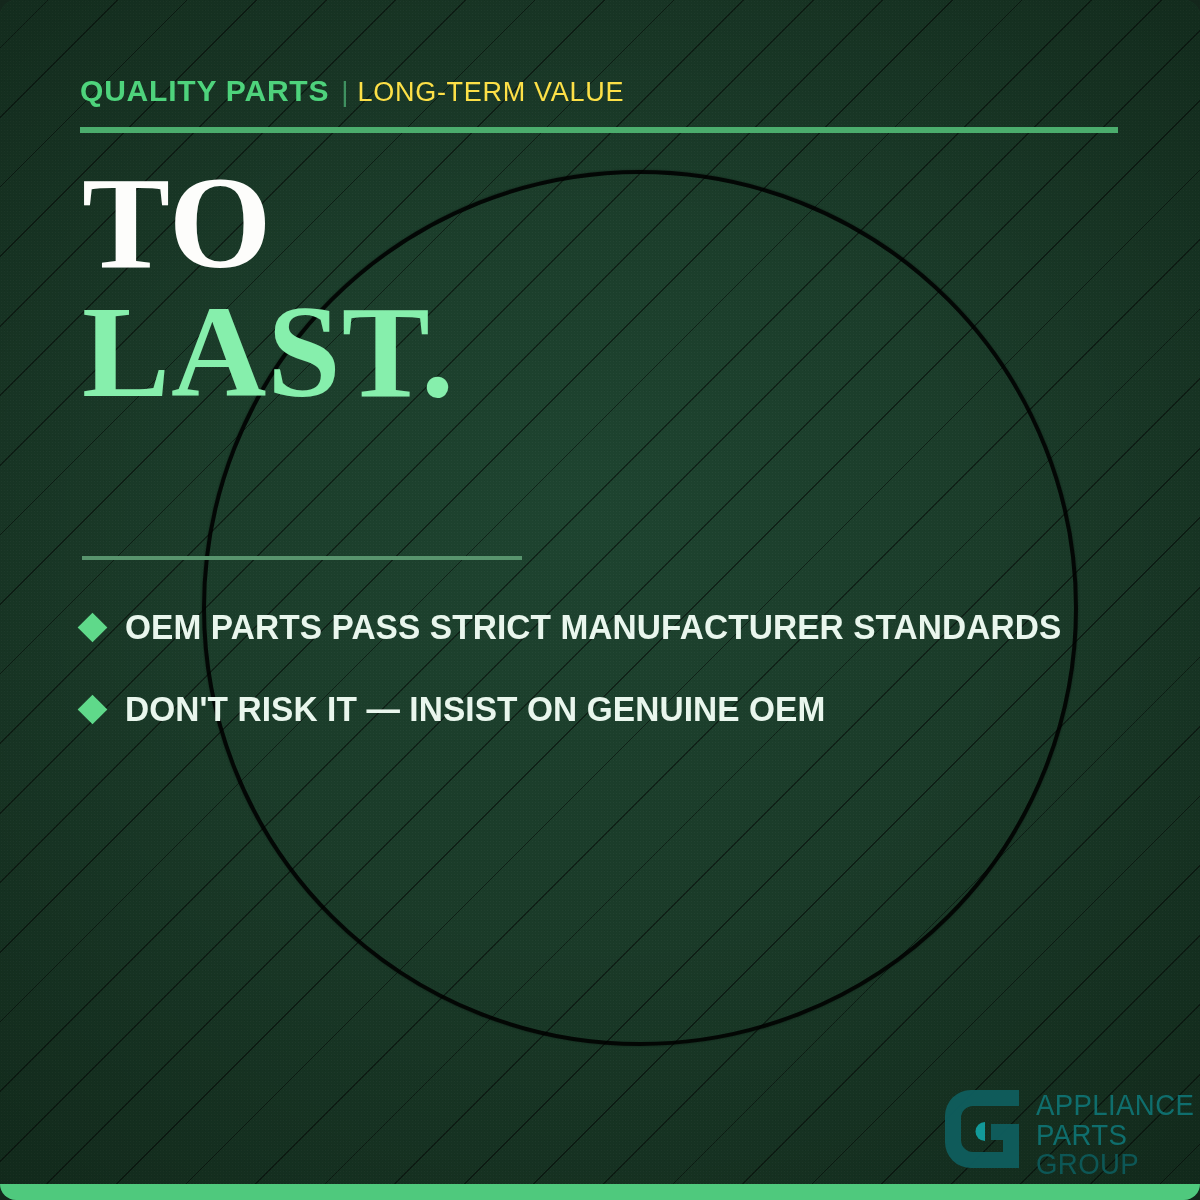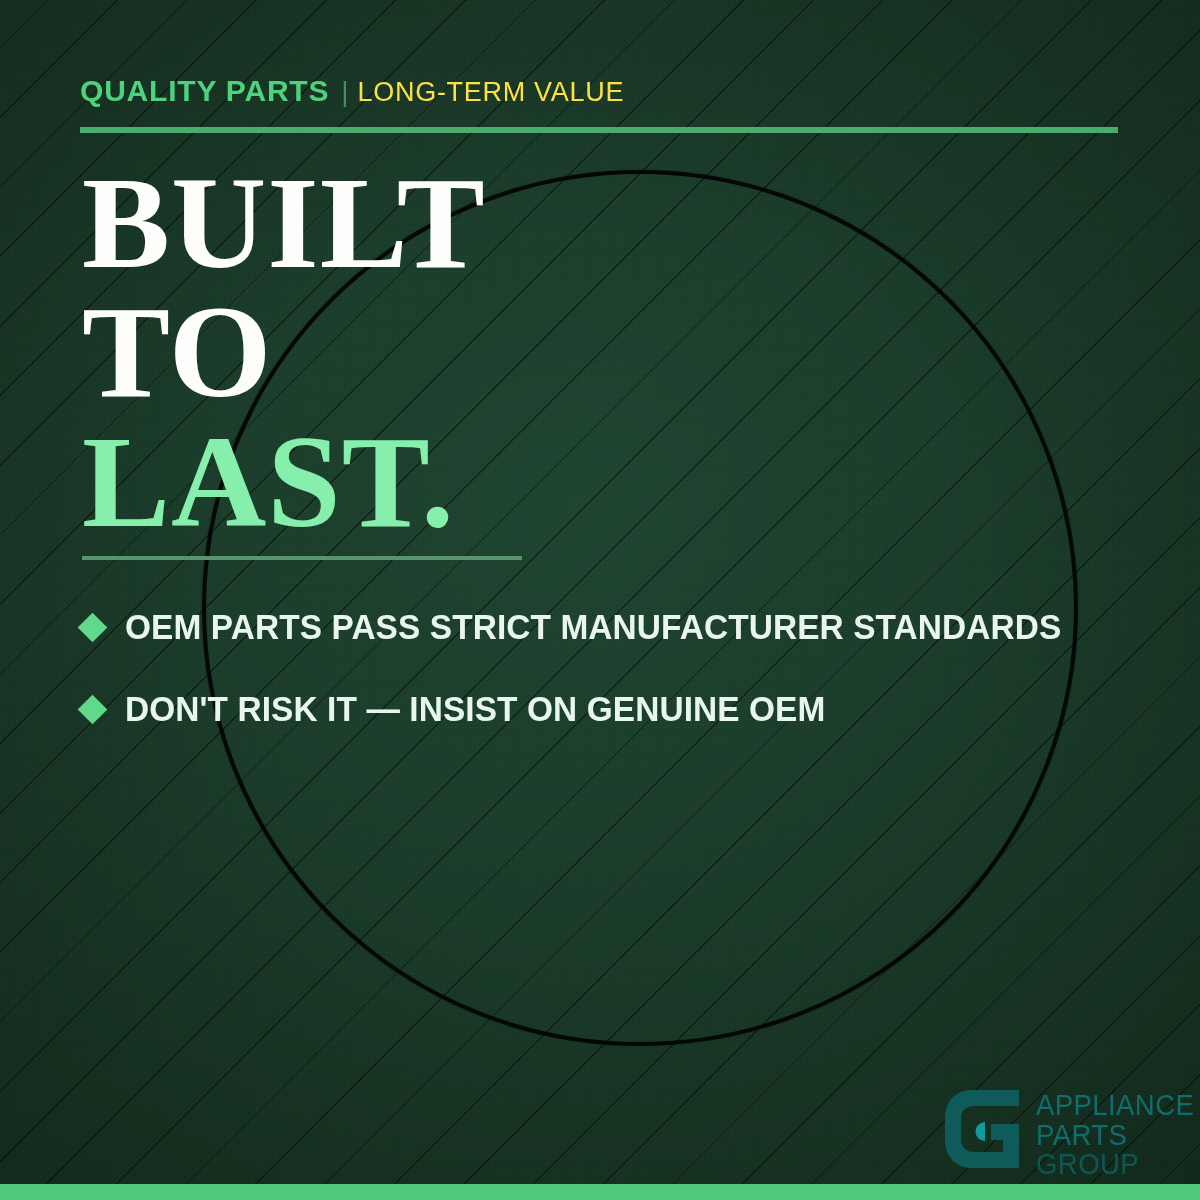--- a/index.html
+++ b/index.html
@@ -9,20 +9,21 @@
     background:#14271c;
     font-family:"Liberation Sans", sans-serif;
     overflow:hidden;
   }
 
   #poster {
     position:relative;
     width:1200px; height:1200px;
     background:#1a3a28;
     overflow:hidden;
+    border-radius:16px;
   }
 
   
   .bg-base {
     position:absolute; inset:0;
     background:
       radial-gradient(ellipse 95% 85% at 48% 42%, #1e4430 0%, #1a3a28 45%, #14301f 100%);
   }
 
   .bg-stripes {
@@ -201,21 +202,20 @@
 
     <div class="kicker">
       <span class="kicker-main">QUALITY PARTS</span>
       <span class="kicker-sep">|</span>
       <span class="kicker-sub">LONG-TERM VALUE</span>
     </div>
 
     <div class="rule-top"></div>
 
     <h1 class="headline">
-      <span class="hl-line hl-white">BUILT</span>
       <span class="hl-line hl-white">TO</span>
       <span class="hl-line hl-accent">LAST.</span>
     </h1>
 
     <div class="rule-mid"></div>
 
     <ul class="bullets">
       <li class="bullet">
         <span class="bullet-marker"></span>
         <span class="bullet-text">OEM PARTS PASS STRICT MANUFACTURER STANDARDS</span>

